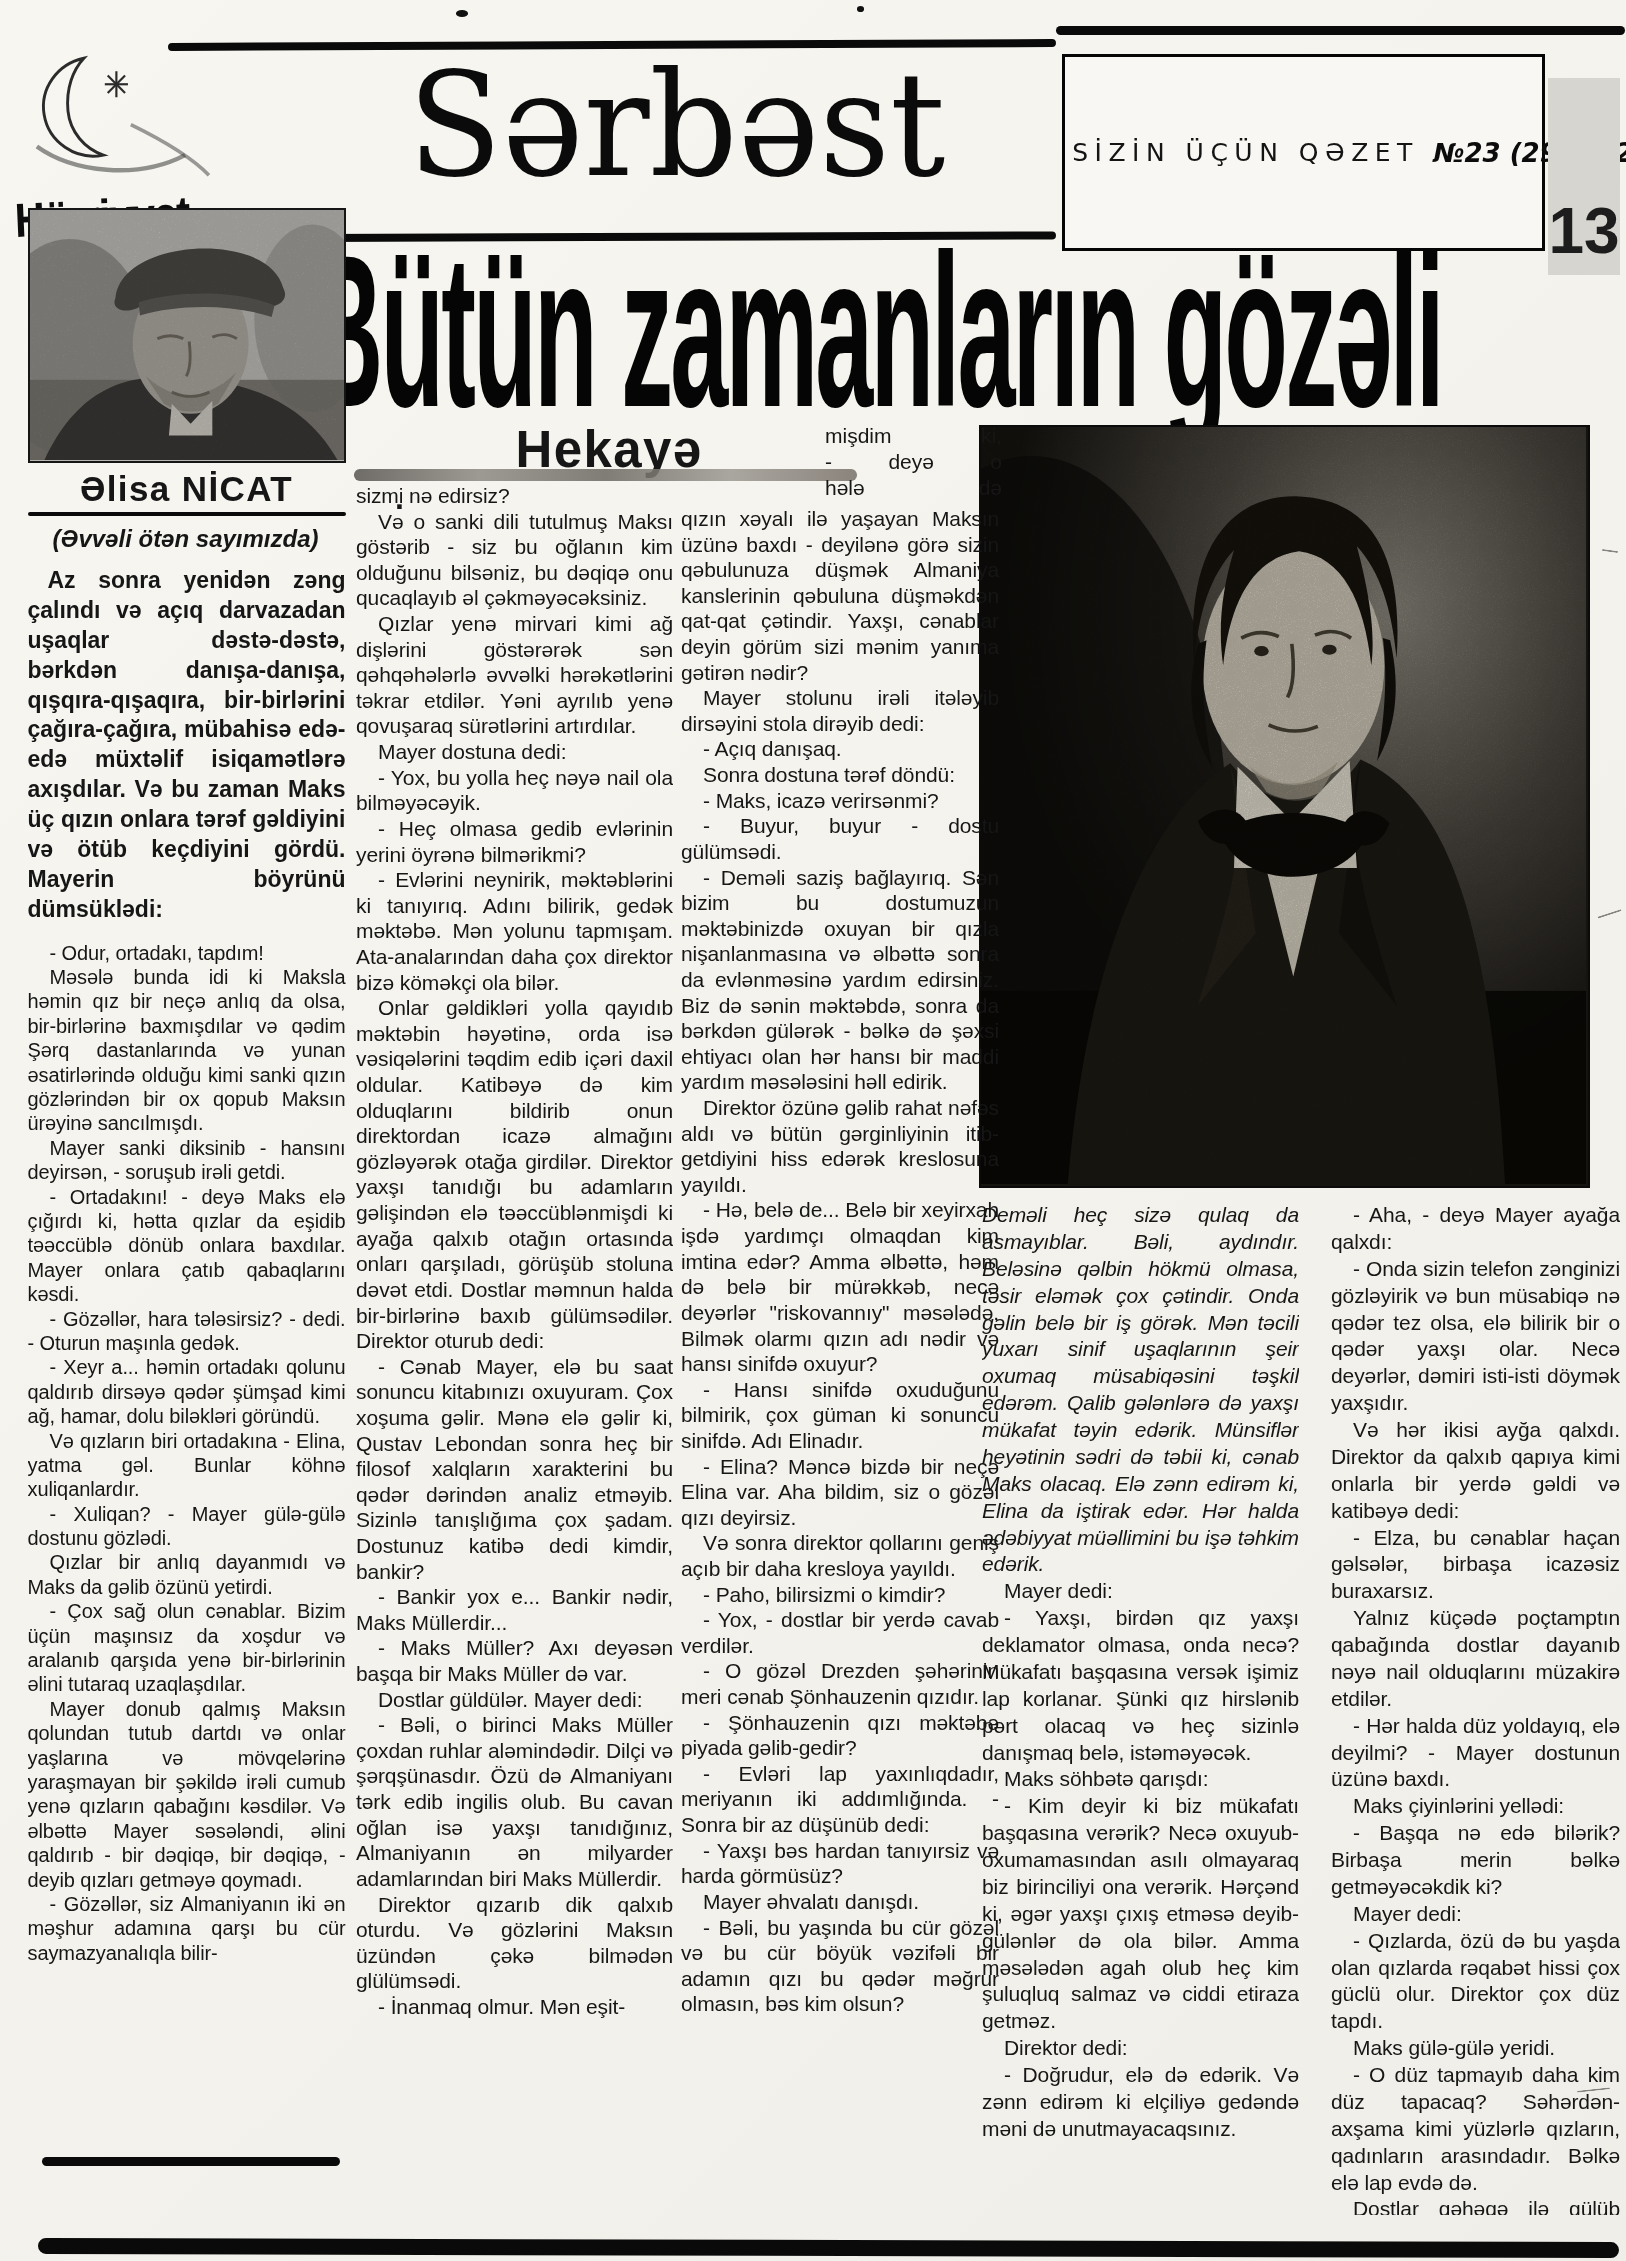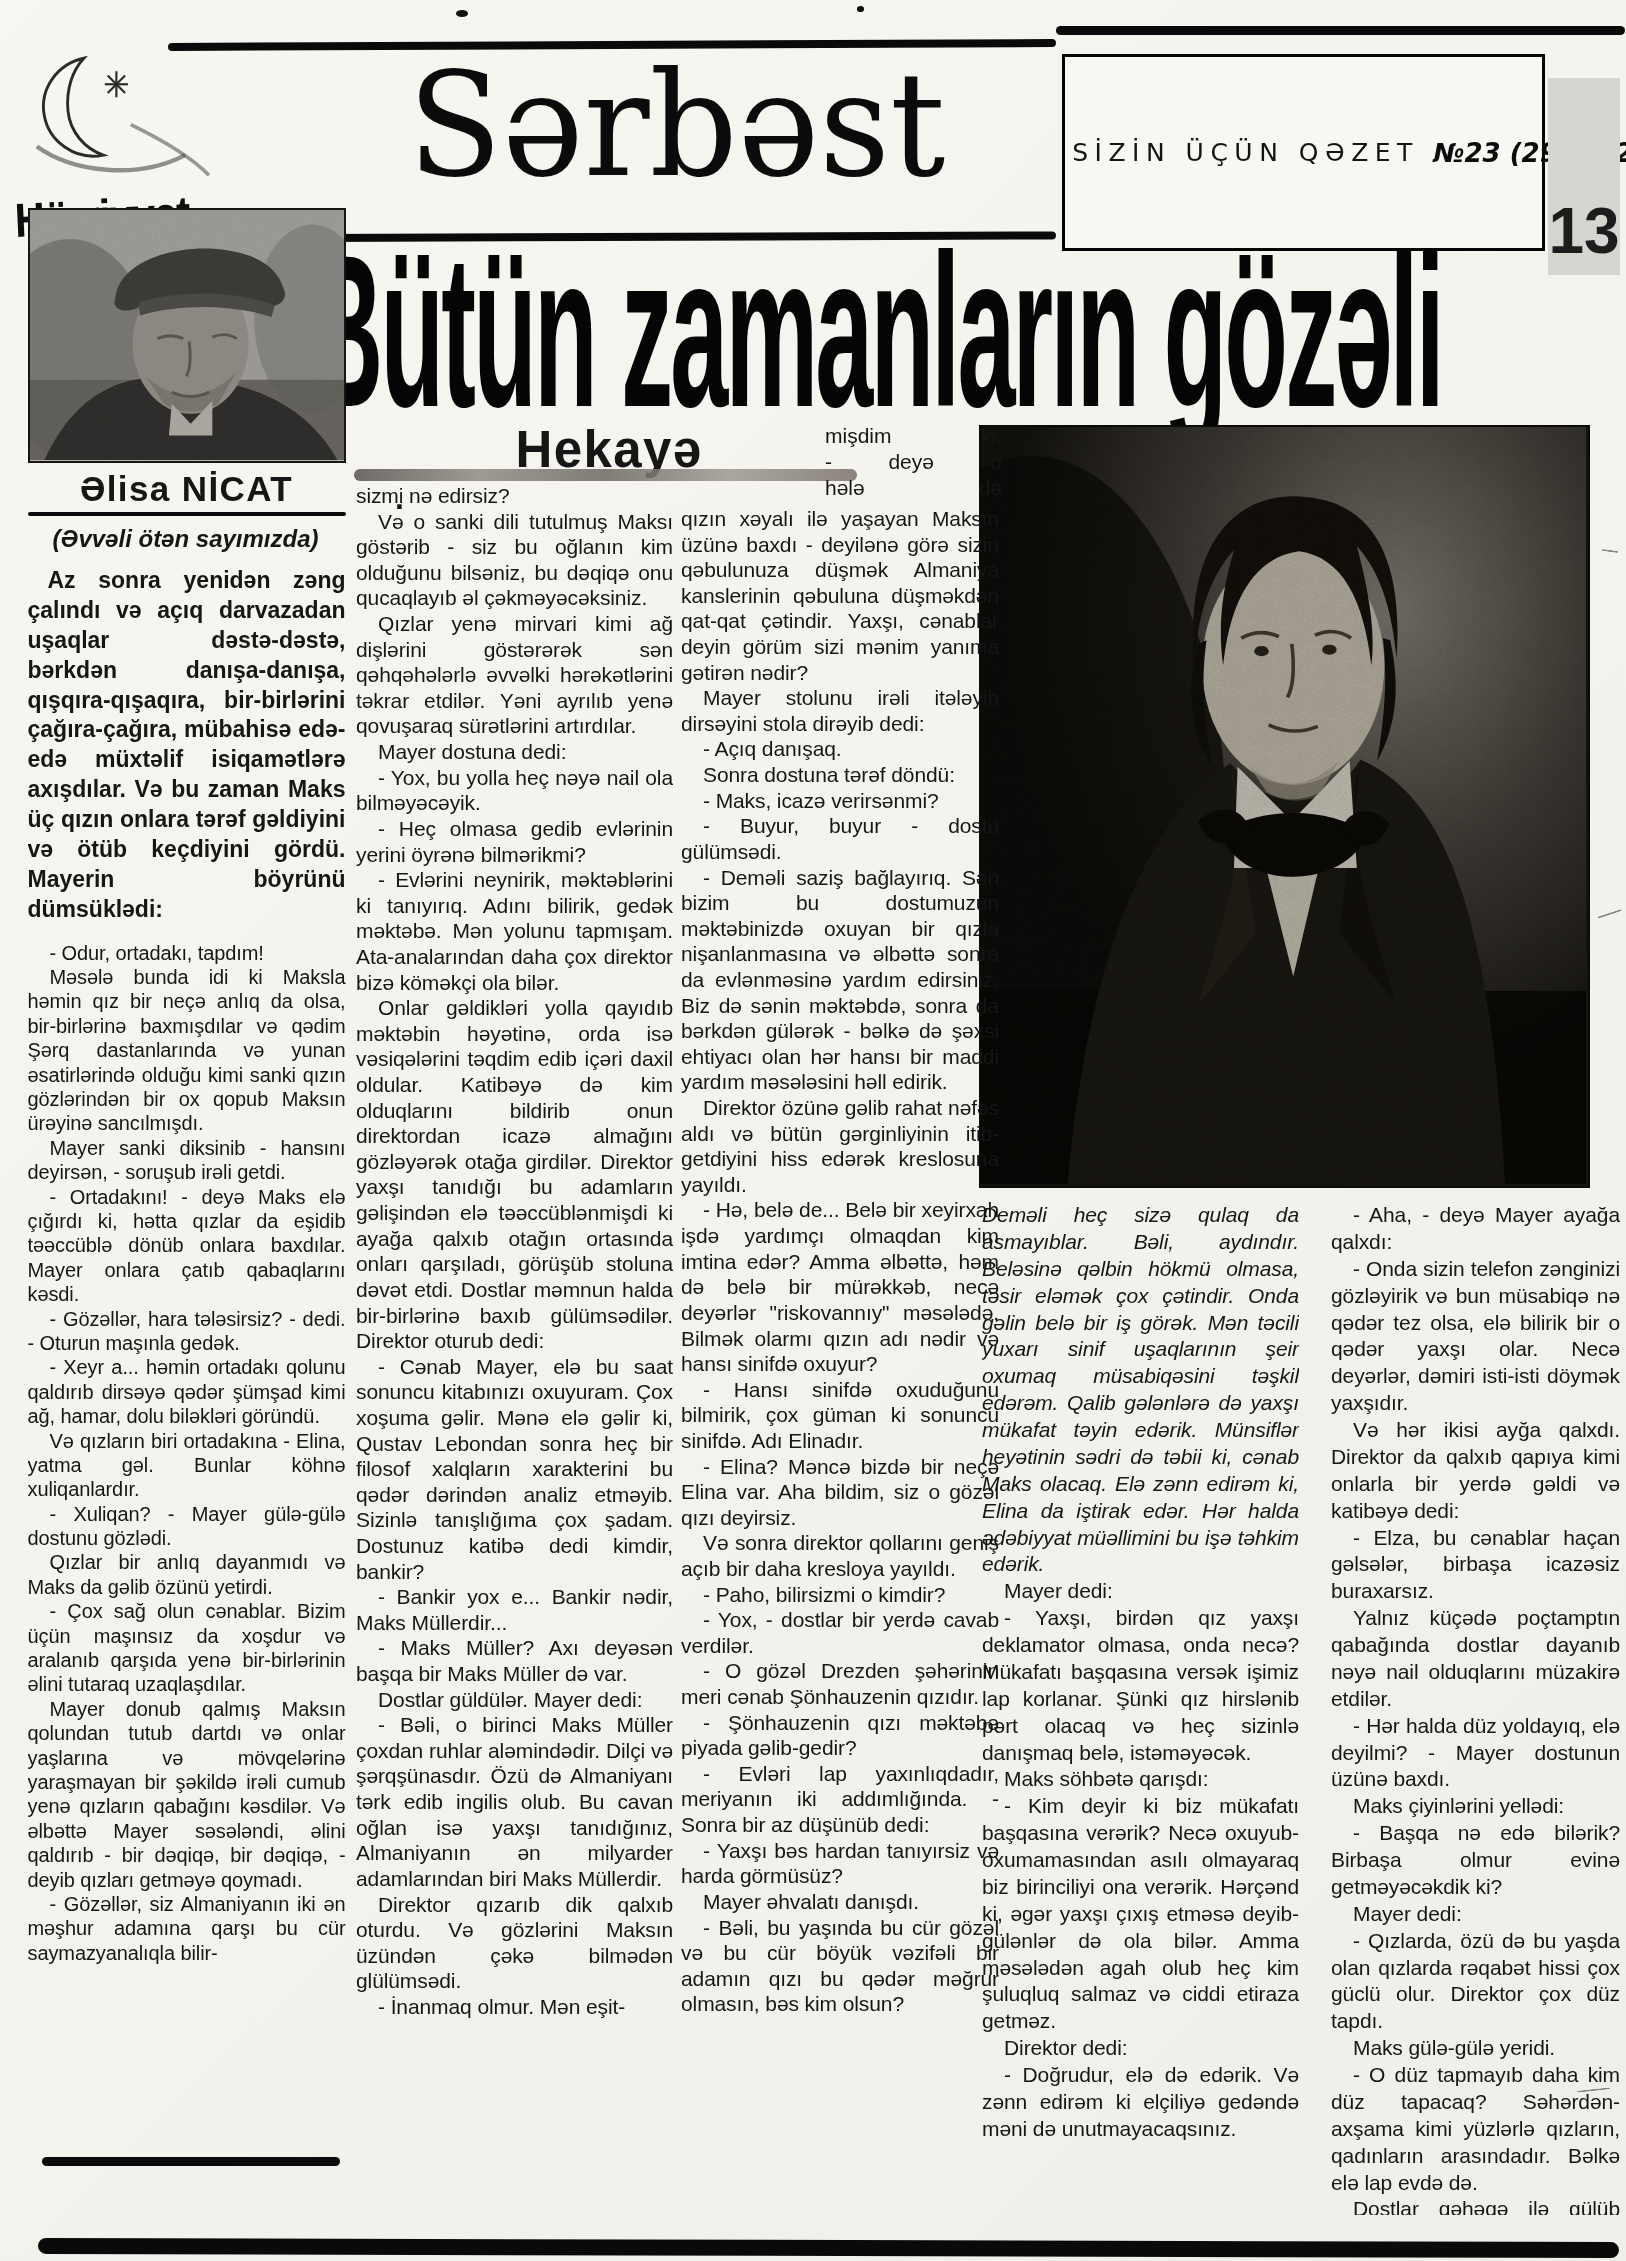--- a/index.html
+++ b/index.html
@@ -268,21 +268,21 @@
 
   <div id="col5" class="bodycol">
     <div>
         <p>- Aha, - deyə Mayer ayağa qalxdı:</p>
         <p>- Onda sizin telefon zənginizi gözləyirik və bun müsabiqə nə qədər tez olsa, elə bilirik bir o qədər yaxşı olar. Necə deyərlər, dəmiri isti-isti döymək yaxşıdır.</p>
         <p>Və hər ikisi ayğa qalxdı. Direktor da qalxıb qapıya kimi onlarla bir yerdə gəldi və katibəyə dedi:</p>
         <p>- Elza, bu cənablar haçan gəlsələr, birbaşa icazəsiz buraxarsız.</p>
         <p>Yalnız küçədə poçtamptın qabağında dostlar dayanıb nəyə nail olduqlarını müzakirə etdilər.</p>
         <p>- Hər halda düz yoldayıq, elə deyilmi? - Mayer dostunun üzünə baxdı.</p>
         <p>Maks çiyinlərini yellədi:</p>
-        <p>- Başqa nə edə bilərik? Birbaşa olmur evinə getməyəcəkdik ki?</p>
+        <p>- Başqa nə edə bilərik? Birbaşa merin bəlkə getməyəcəkdik ki?</p>
         <p>Mayer dedi:</p>
         <p>- Qızlarda, özü də bu yaşda olan qızlarda rəqabət hissi çox güclü olur. Direktor çox düz tapdı.</p>
         <p>Maks gülə-gülə yeridi.</p>
         <p>- O düz tapmayıb daha kim düz tapacaq? Səhərdən-axşama kimi yüzlərlə qızların, qadınların arasındadır. Bəlkə elə lap evdə də.</p>
         <p>Dostlar qəhəqə ilə gülüb vağzala tərəf getdilər.</p>
       </div>
 
   </div>
 
   <div class="rule" style="left:42px;top:2157px;width:298px;height:9.4px;"></div>

